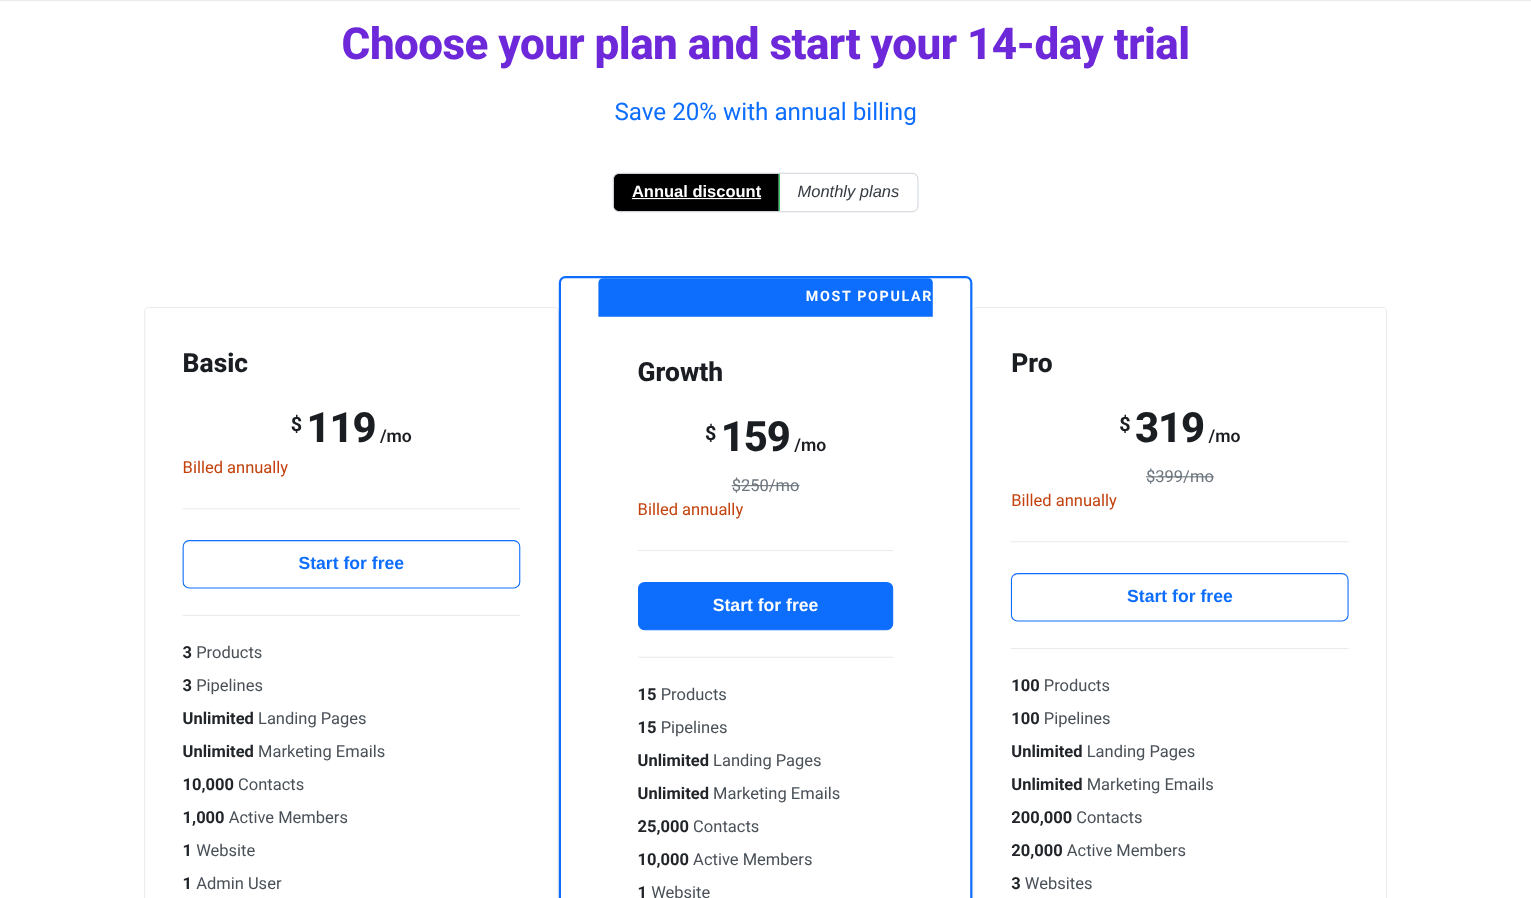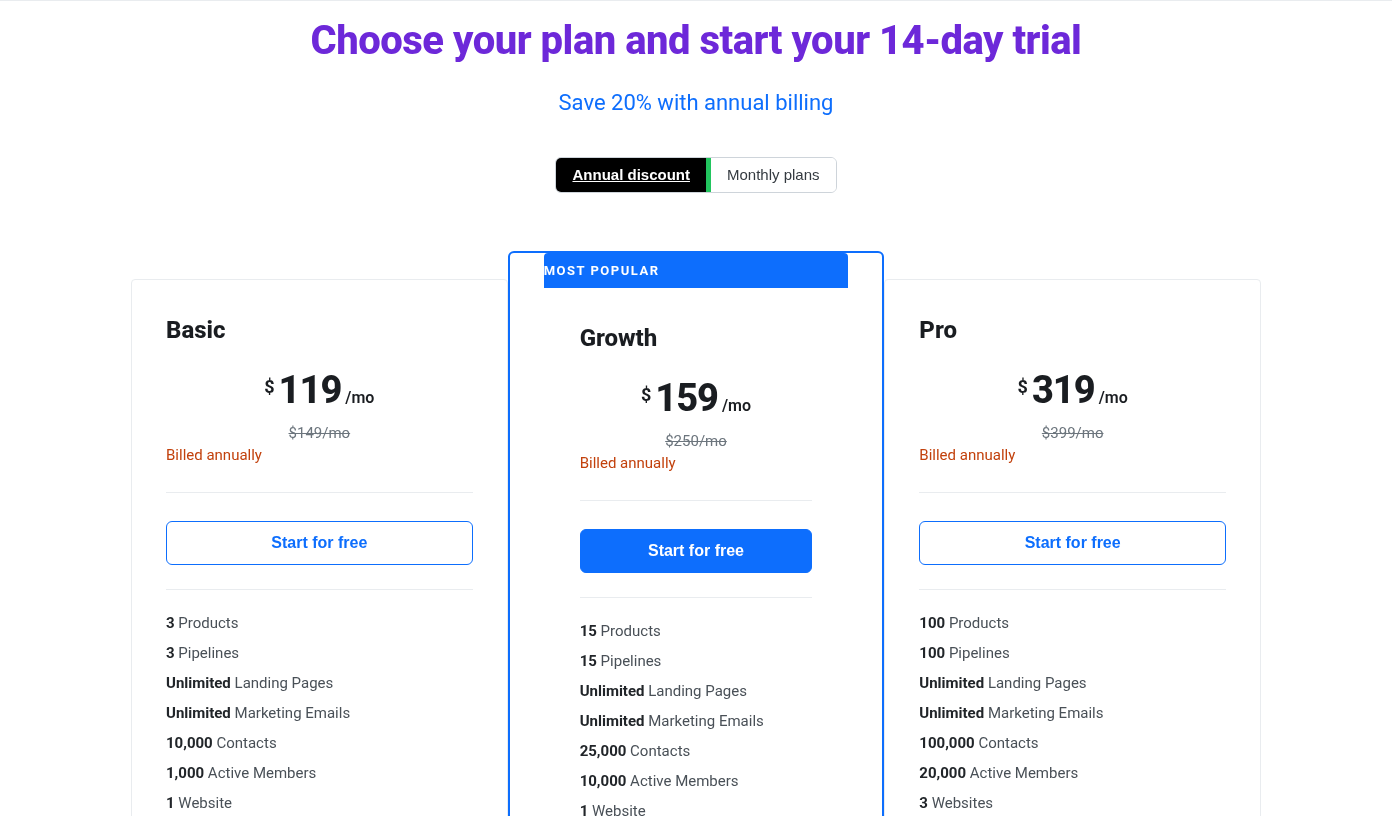--- a/index.html
+++ b/index.html
@@ -52,21 +52,22 @@
     cursor: pointer;
     line-height: 1.2;
   }
   .toggle button.active {
     background: #000000;
     color: #fff;
     font-weight: 700;
     text-decoration: underline;
   }
   .toggle button + button {
-    border-left: 5px solid #22c55e;
+    border-left: 1px solid #22c55e;
+    font-style: italic;
   }
   .plans {
     display: grid;
     grid-template-columns: repeat(3, 1fr);
     gap: 0;
     margin: 58px auto 0;
     max-width: 1130px;
   }
   .plan {
     border: 1px solid #e9ecef;
@@ -82,21 +83,21 @@
     border-radius: 6px;
     z-index: 2;
   }
   .plan.featured .plan-inner {
     padding: 36px 36px 0;
   }
   .plan .plan-inner { }
   .plan-badge {
     background: #0d6efd;
     color: #fff;
-    text-align: left;
+    text-align: right;
     font-size: 13px;
     font-weight: 700;
     letter-spacing: 1.5px;
     padding: 10px 0;
     border-radius: 4px 4px 0 0;
   }
   .plan-name {
     font-size: 24px;
     font-weight: 800;
     color: #1a1d21;
@@ -186,21 +187,20 @@
   </div>
 
   <div class="plans">
 
     <div class="plan">
       <div class="plan-inner">
         <div class="plan-name">Basic</div>
         <div class="price-row">
           <span class="currency">$</span><span class="price">119</span><span class="per">/mo</span>
         </div>
-        <div class="strike">$149/mo</div>
         <div class="billed">Billed annually</div>
         <hr class="hr">
         <button class="cta">Start for free</button>
         <hr class="hr tight">
         <ul class="features">
           <li><strong>3</strong><span> Products</span></li>
           <li><strong>3</strong><span> Pipelines</span></li>
           <li><strong>Unlimited</strong><span> Landing Pages</span></li>
           <li><strong>Unlimited</strong><span> Marketing Emails</span></li>
           <li><strong>10,000</strong><span> Contacts</span></li>
@@ -245,21 +245,21 @@
         <div class="strike">$399/mo</div>
         <div class="billed">Billed annually</div>
         <hr class="hr">
         <button class="cta">Start for free</button>
         <hr class="hr tight">
         <ul class="features">
           <li><strong>100</strong><span> Products</span></li>
           <li><strong>100</strong><span> Pipelines</span></li>
           <li><strong>Unlimited</strong><span> Landing Pages</span></li>
           <li><strong>Unlimited</strong><span> Marketing Emails</span></li>
-          <li><strong>100,000</strong><span> Contacts</span></li>
+          <li><strong>200,000</strong><span> Contacts</span></li>
           <li><strong>20,000</strong><span> Active Members</span></li>
           <li><strong>3</strong><span> Websites</span></li>
           <li><strong>25</strong><span> Admin Users</span></li>
         </ul>
       </div>
     </div>
 
   </div>
 </div>
 

